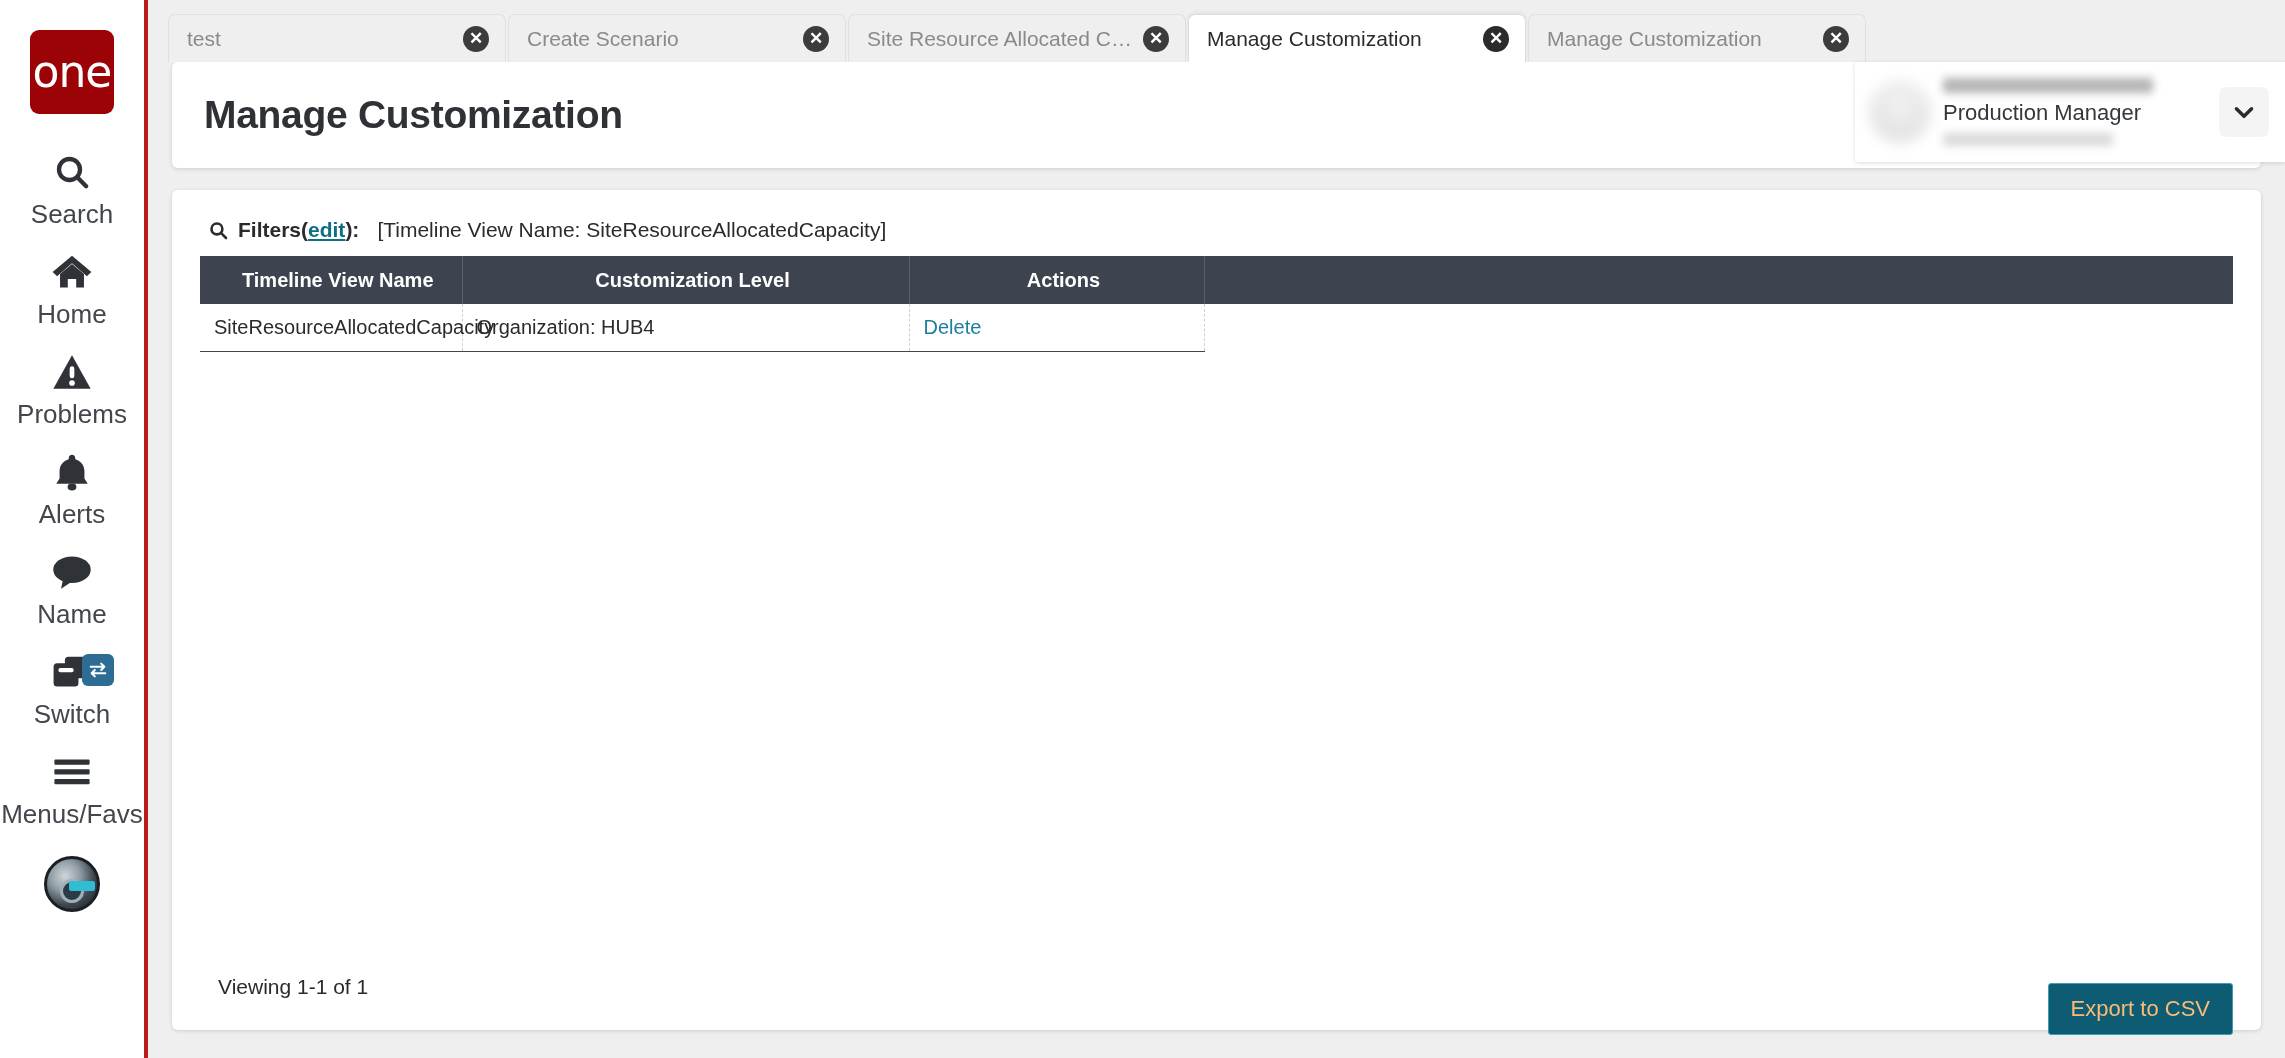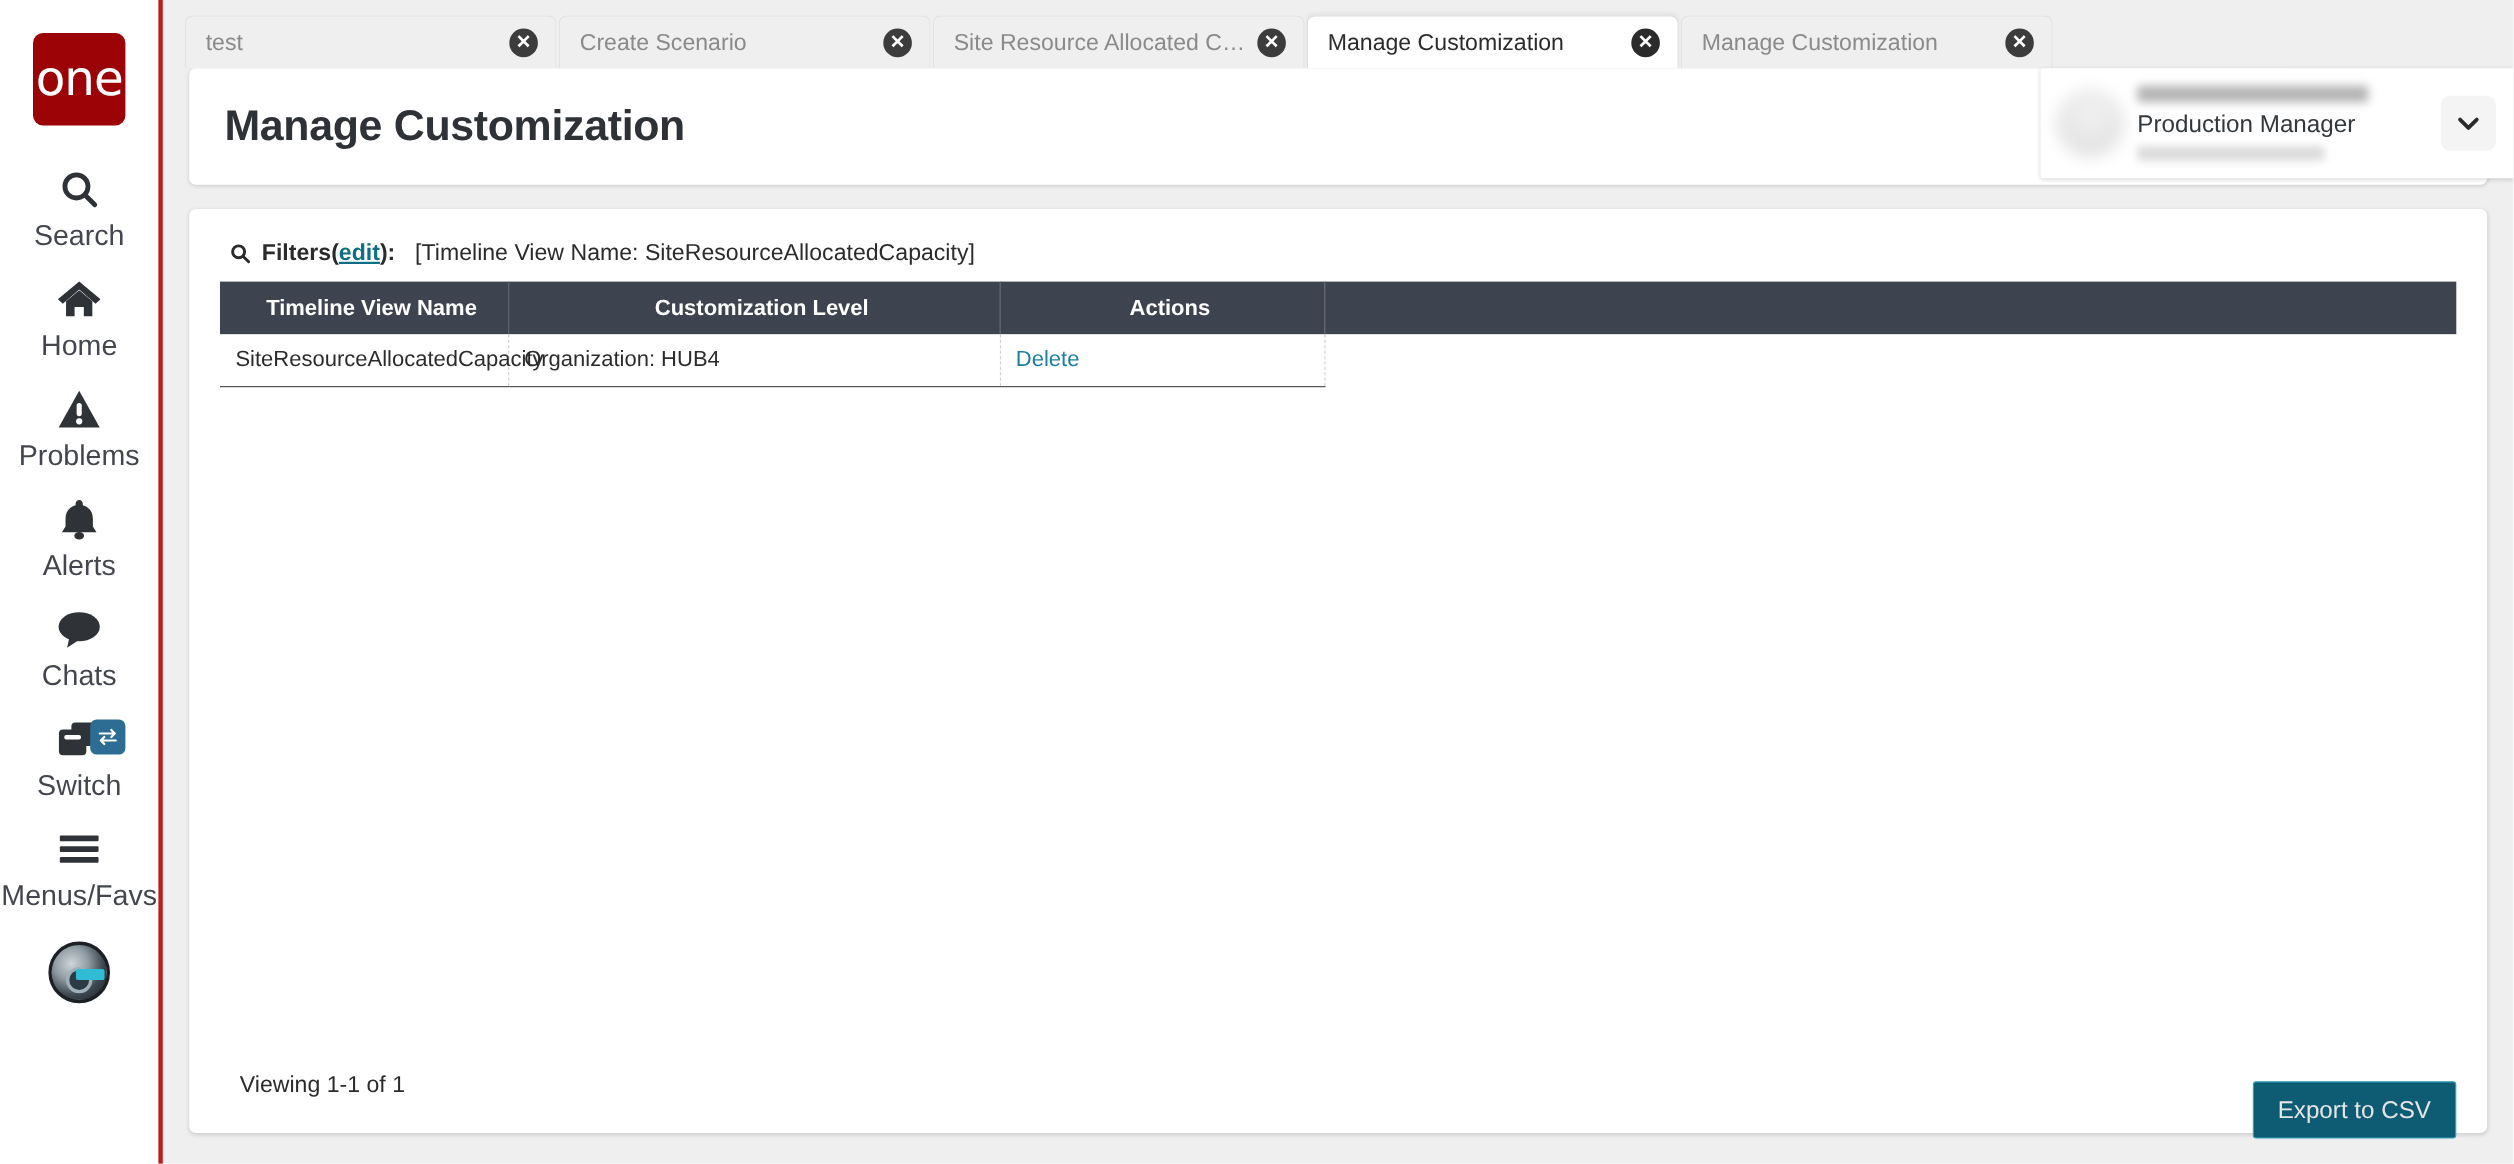--- a/index.html
+++ b/index.html
@@ -358,21 +358,21 @@
     padding: 0 28px 0 46px;
   }
   .viewing-text {
     font-size: 21px;
     color: #2b2b2b;
     flex: 1;
     font-family: "Liberation Sans", sans-serif;
   }
   .export-btn {
     background: #0d5c73;
-    color: #e5e5e5;
+    color: #fdba74;
     font-size: 22px;
     border: 1px solid #36a0bb;
     border-radius: 3px;
     padding: 12px 22px;
     cursor: pointer;
     font-family: "Liberation Sans", sans-serif;
     margin-top: 44px;
   }
 </style>
 </head>
@@ -429,21 +429,21 @@
         <div class="nav-label">Alerts</div>
       </div>
 
       <div class="nav-item">
         <div class="nav-icon">
           <svg width="42" height="38" viewBox="0 0 26 22" fill="#2f3237">
             <ellipse cx="13" cy="9.6" rx="11.6" ry="8.2"></ellipse>
             <path d="M7.5 15.5 L6.2 21.4 L12.6 17.2 Z"></path>
           </svg>
         </div>
-        <div class="nav-label">Chats</div>
+        <div class="nav-label">Name</div>
       </div>
 
       <div class="nav-item">
         <div class="nav-icon">
           <svg width="42" height="38" viewBox="0 0 26 22" fill="#2f3237">
             <rect x="8.6" y="1.6" width="15.4" height="13.2" rx="2.2"></rect>
             <rect x="1.6" y="5.6" width="15.4" height="14.4" rx="2.2"></rect>
             <rect x="4.6" y="8.6" width="9.4" height="2.6" rx="1.1" fill="#ffffff"></rect>
           </svg>
         </div>

